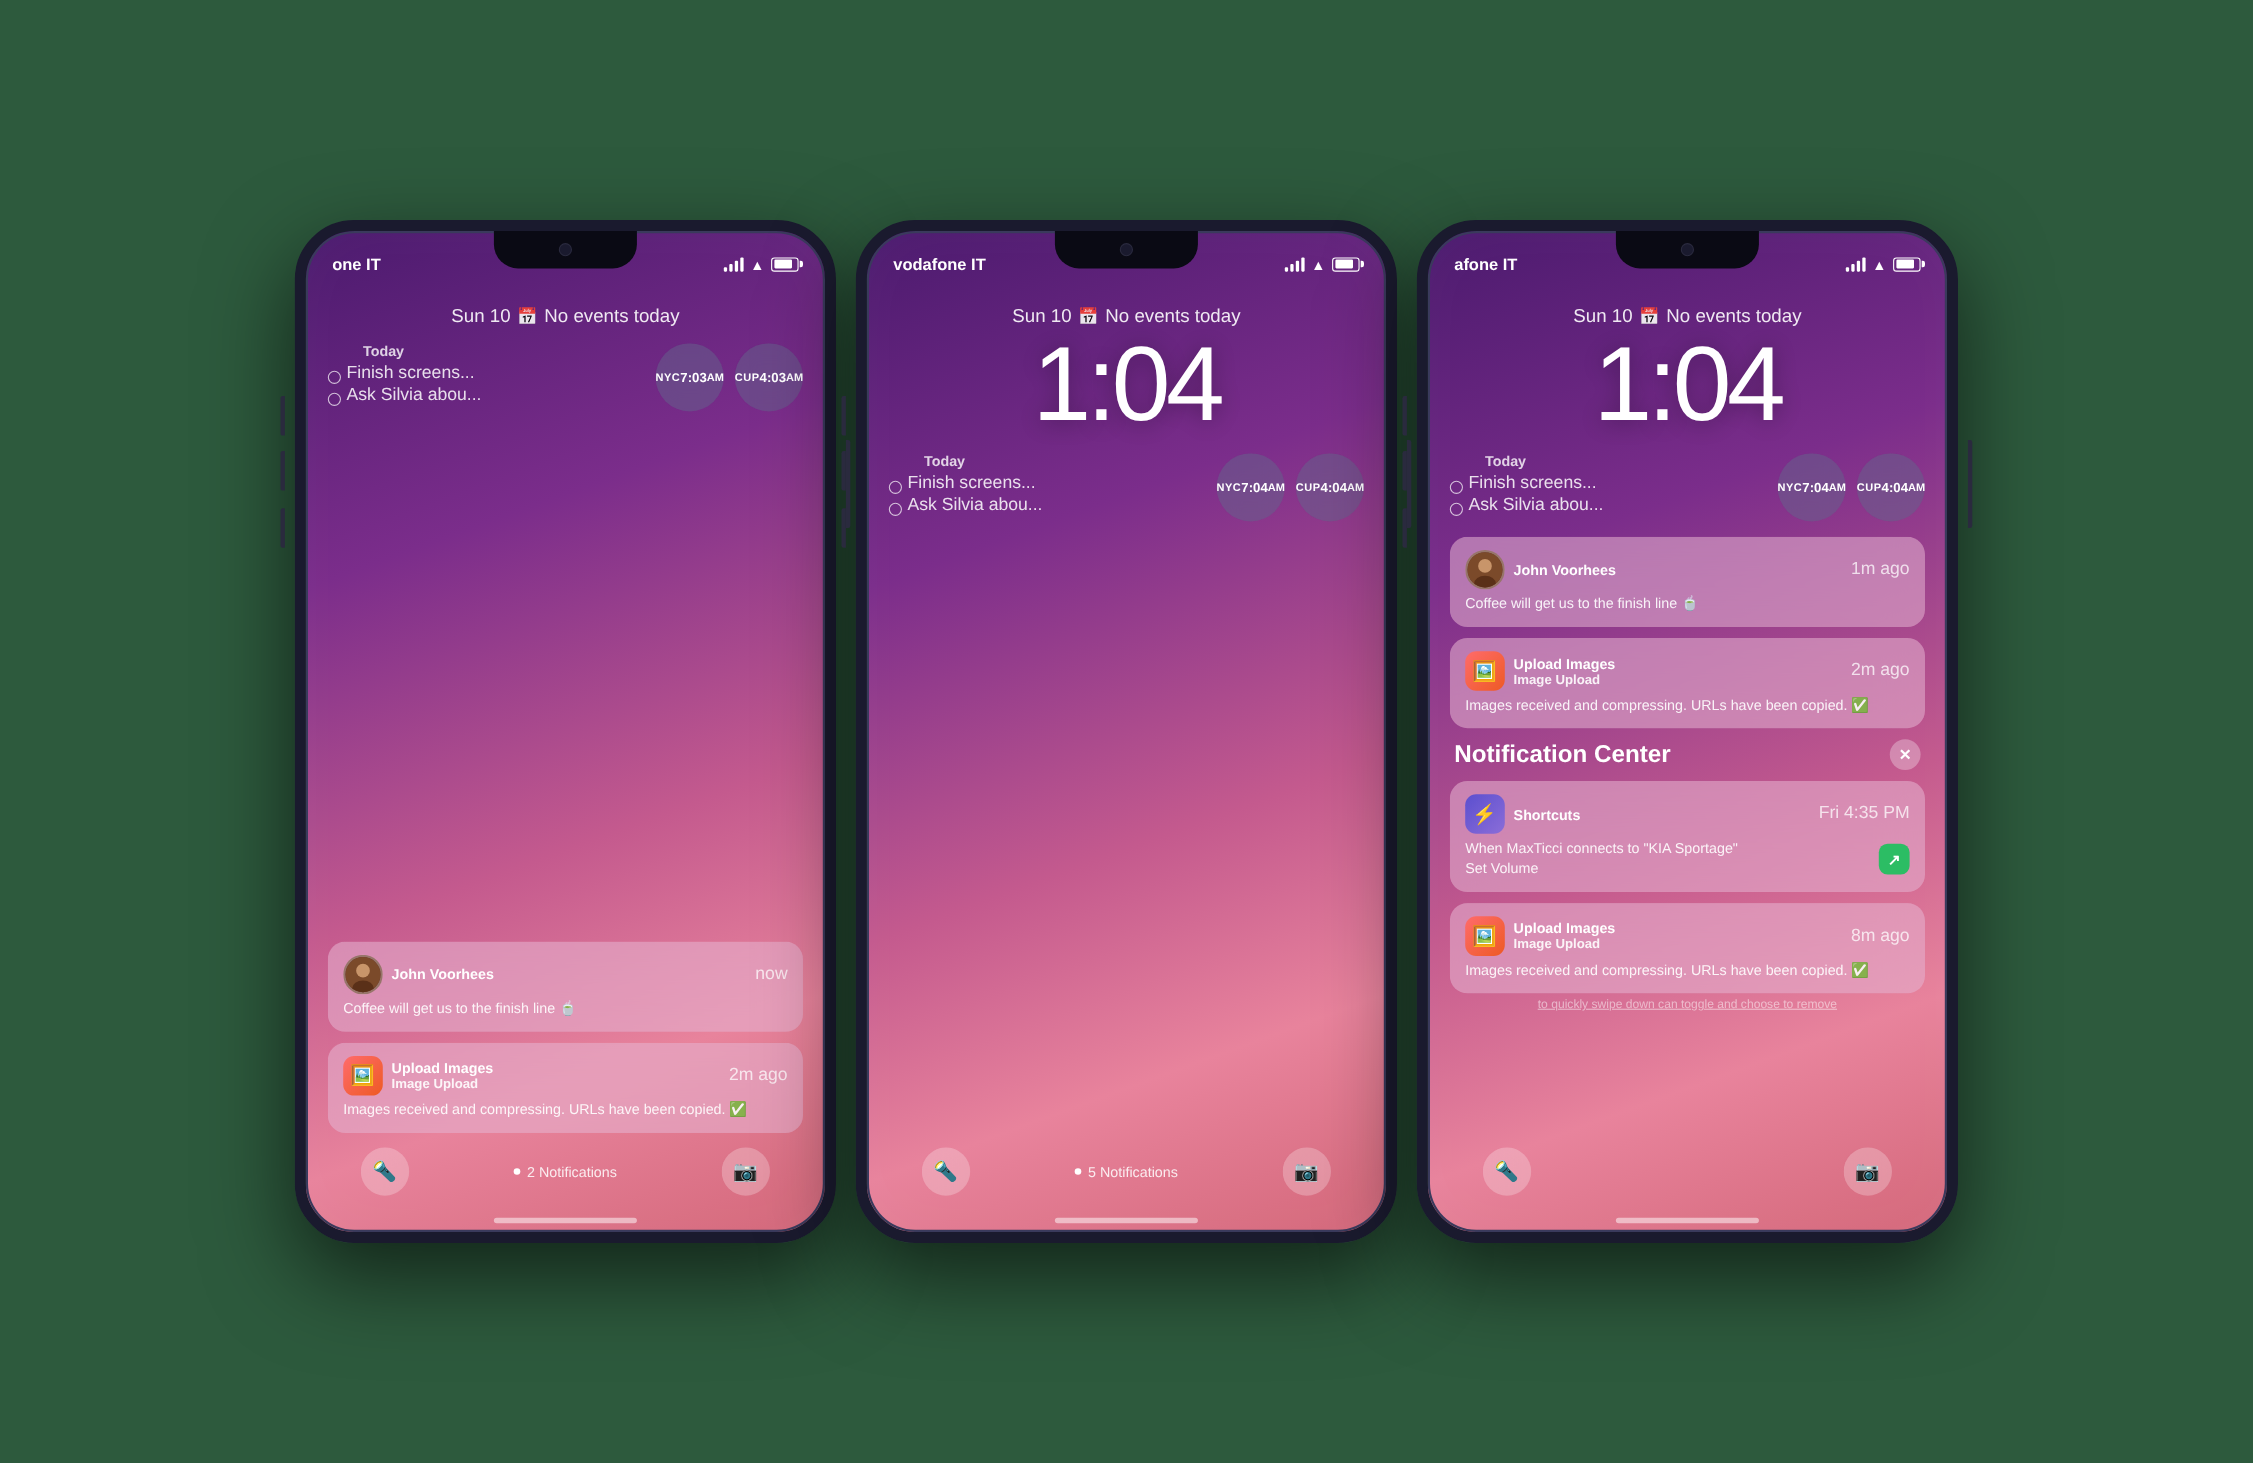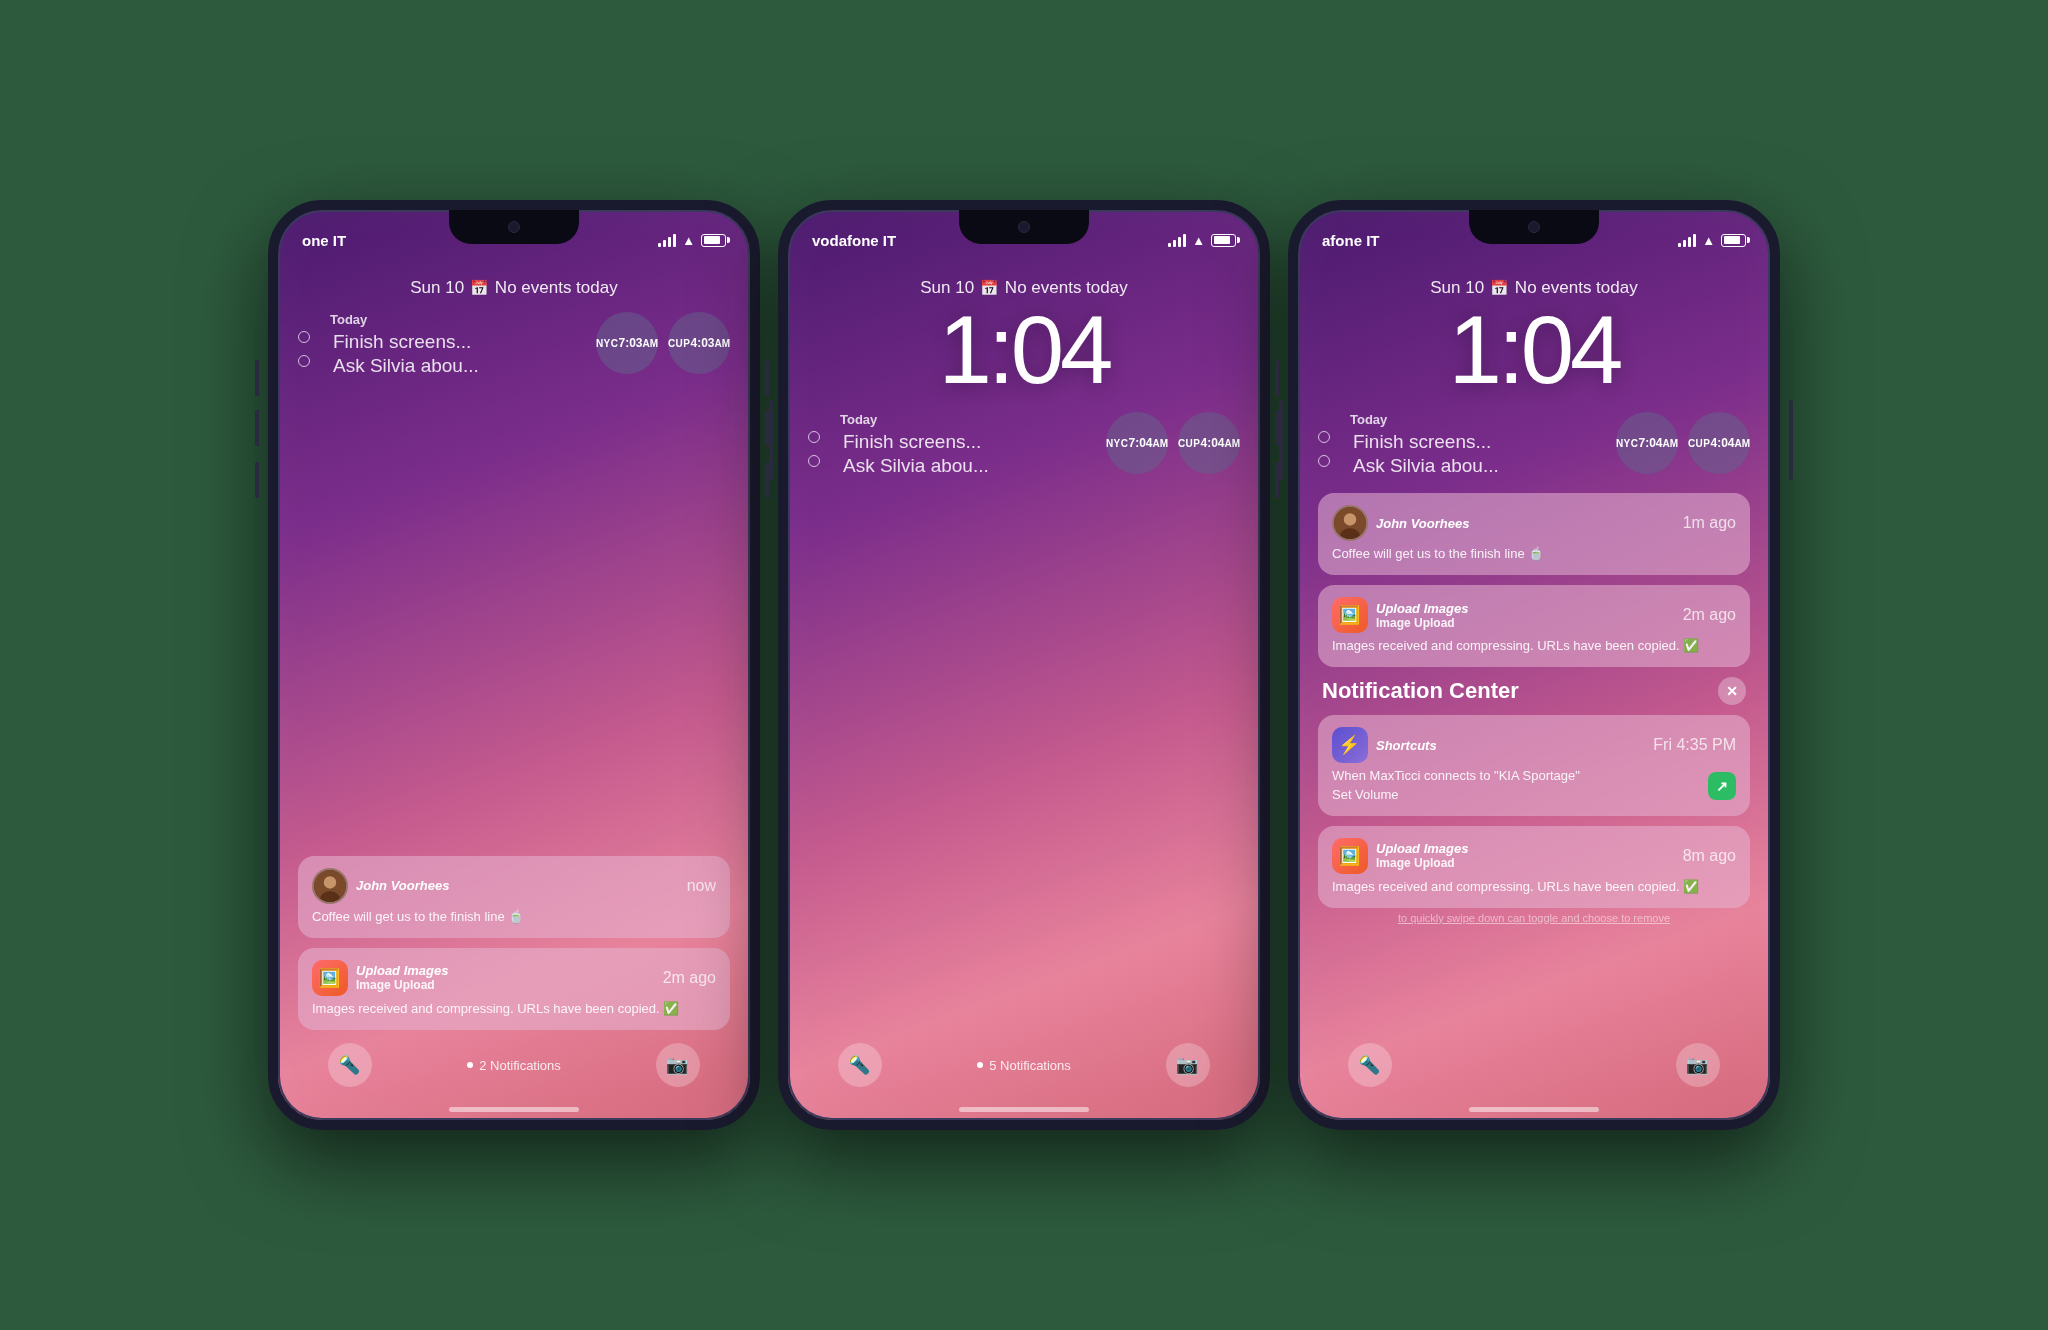--- a/index.html
+++ b/index.html
@@ -240,25 +240,25 @@
 
     .reminders-widget .widget-title {
       font-size: 13px;
       font-weight: 600;
       color: rgba(255,255,255,0.8);
       margin-bottom: 4px;
       margin-left: 32px;
     }
 
     .reminder-item {
-      font-size: 19px;
+      font-size: 16px;
       color: rgba(255,255,255,0.85);
       display: flex;
-      align-items: flex-start;
-      gap: 23px;
+      align-items: flex-end;
+      gap: 5px;
       margin-bottom: 2px;
     }
 
     .reminder-circle {
       width: 12px;
       height: 12px;
       border: 1.5px solid rgba(255,255,255,0.7);
       border-radius: 50%;
       flex-shrink: 0;
     }
@@ -338,21 +338,20 @@
 
     .notification-title-group {
       display: flex;
       flex-direction: column;
     }
 
     .notification-sender {
       font-size: 13px;
       font-weight: 700;
       color: white;
-      font-style: italic;
     }
 
     .notification-subtitle {
       font-size: 12px;
       font-weight: 600;
       color: rgba(255,255,255,0.9);
     }
 
     .notification-time {
       font-size: 16px;

